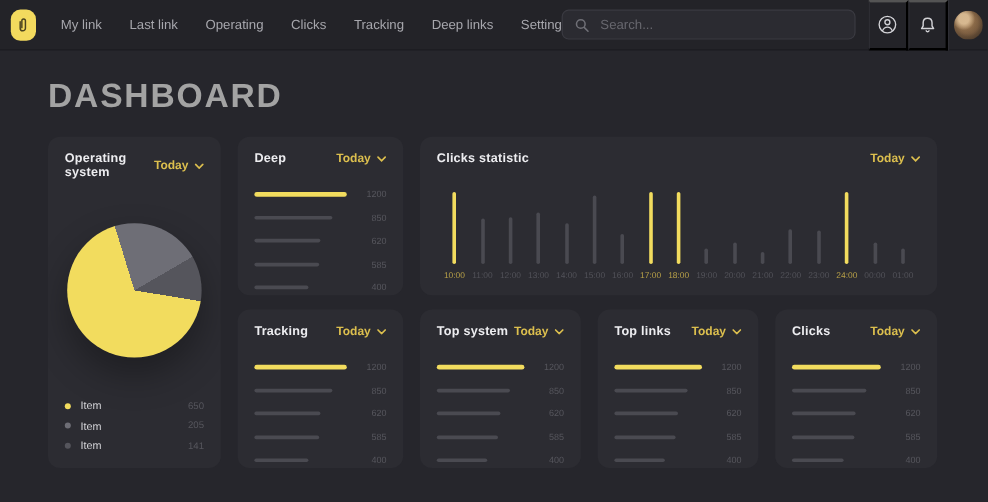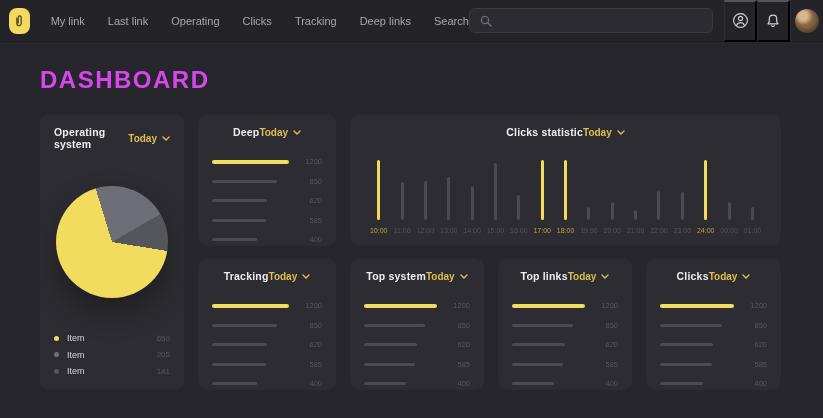--- a/index.html
+++ b/index.html
@@ -25,38 +25,38 @@
   .nav-action{width:41px;height:42px;display:flex;align-items:center;justify-content:center;
     border-left:1px solid #2d2d33;background:none;padding:0;cursor:pointer}
   .avatar{width:24px;height:24px;border-radius:50%;
     background:
       radial-gradient(circle at 34% 28%, rgba(220,190,150,.9) 0 18%, rgba(0,0,0,0) 40%),
       radial-gradient(circle at 50% 45%, #a3795032 0 45%, rgba(0,0,0,0) 60%),
       radial-gradient(circle at 40% 35%, #b08a5e, #6d533a 55%, #3a2e23 95%);}
   
   .page-head{display:flex;align-items:center;justify-content:space-between;
     padding:24px 40px 20px;height:72px}
-  .page-title{font-size:24px;font-weight:bold;letter-spacing:1.5px;margin:0;color:#d946ef}
+  .page-title{font-size:28px;font-weight:bold;letter-spacing:1.5px;margin:0;color:#a3a3a3}
   .project-btn{background:#3a3a41;border:none;color:#e9e9ec;font-weight:bold;
     font-size:10px;letter-spacing:.6px;border-radius:9px;height:29px;padding:0 15px;
     display:flex;align-items:center;gap:9px;cursor:pointer;font-family:inherit}
   
   .grid{display:grid;padding:0 40px;
     grid-template-columns:144px 138px 134px 134px 135px;
     grid-template-rows:132px 132px;gap:12px 14px}
   .card{background:#2c2c32;border-radius:10px;padding:12px 14px;
     display:flex;flex-direction:column;overflow:hidden}
   .card-os{grid-column:1;grid-row:1/3}
   .card-user{grid-column:2;grid-row:1}
   .card-clicks-stat{grid-column:3/6;grid-row:1}
   .card-geo{grid-column:2;grid-row:2}
   .card-topcities{grid-column:3;grid-row:2}
   .card-toplinks{grid-column:4;grid-row:2}
   .card-clicks{grid-column:5;grid-row:2}
-  .card-head{display:flex;justify-content:center;align-items:center;flex:0 0 auto}
+  .card-head{display:flex;justify-content:space-between;align-items:center;flex:0 0 auto}
   .card-title{font-size:10.5px;font-weight:bold;color:#ededf0;margin:0;letter-spacing:.2px}
   .period{background:none;border:none;color:#dcbf4e;font-size:10px;font-weight:bold;
     display:flex;gap:5px;align-items:center;cursor:pointer;font-family:inherit;padding:0}
   
   .hbars{display:flex;flex-direction:column;gap:10.5px;margin-top:19px}
   .hbar-row{display:flex;align-items:center;gap:8px}
   .hbar-track{flex:1;height:4px;display:flex;align-items:center}
   .hbar{height:3px;border-radius:2px;background:#4a4a51}
   .hbar.accent{height:4px;background:#f2dc5e}
   .hbar-value{width:25px;text-align:right;font-size:7.5px;color:#56565d;flex:0 0 auto}
@@ -88,27 +88,28 @@
       <path d="M5.5 4.8v6a2.5 2.5 0 0 0 5 0v-7a1.7 1.7 0 0 0-3.4 0v6.6"></path>
     </svg>
   </div>
   <div class="nav-links">
       <span class="nav-link">My link</span>
       <span class="nav-link">Last link</span>
       <span class="nav-link">Operating</span>
       <span class="nav-link">Clicks</span>
       <span class="nav-link">Tracking</span>
       <span class="nav-link">Deep links</span>
-      <span class="nav-link">Search</span>
+      <span class="nav-link">Setting</span>
     </div>
   <div class="search">
     <svg width="12" height="12" viewBox="0 0 12 12" fill="none" stroke="#6f6f76" stroke-width="1.3" stroke-linecap="round">
       <circle cx="5" cy="5" r="3.6"></circle>
         <line x1="8" y1="8" x2="11" y2="11"></line>
     </svg>
+    <input type="text" placeholder="Search..." style="">
   </div>
   <button class="nav-action">
     <svg width="17" height="17" viewBox="0 0 18 18" fill="none" stroke="#d2d2d6" stroke-width="1.2">
       <circle cx="9" cy="9" r="7.3"></circle>
         <circle cx="9" cy="6.9" r="2.2"></circle>
       <path d="M4.8 14.2c.9-2.2 2.5-3 4.2-3s3.3.8 4.2 3" stroke-linecap="round"></path>
     </svg>
   </button>
   <button class="nav-action">
     <svg width="16" height="16" viewBox="0 0 16 16" fill="none" stroke="#d2d2d6" stroke-width="1.2" stroke-linejoin="round" stroke-linecap="round">

